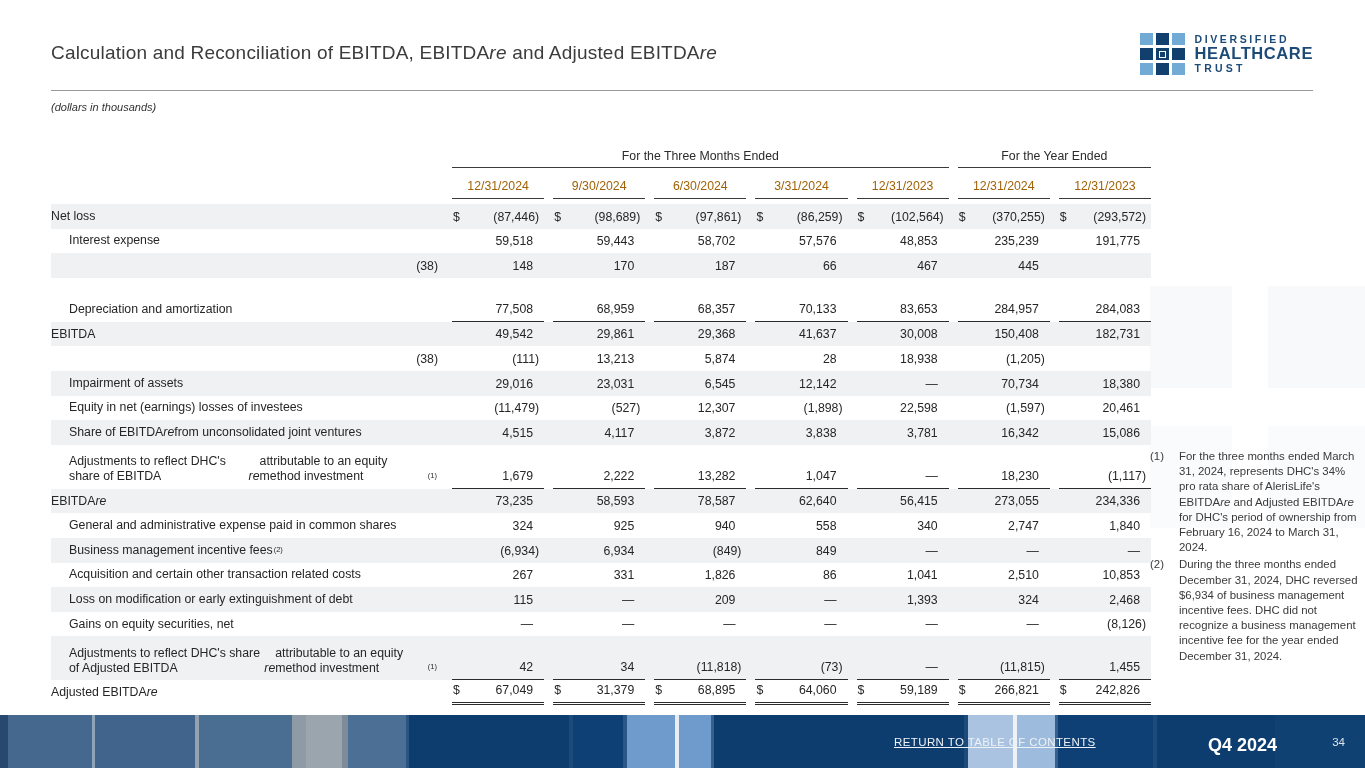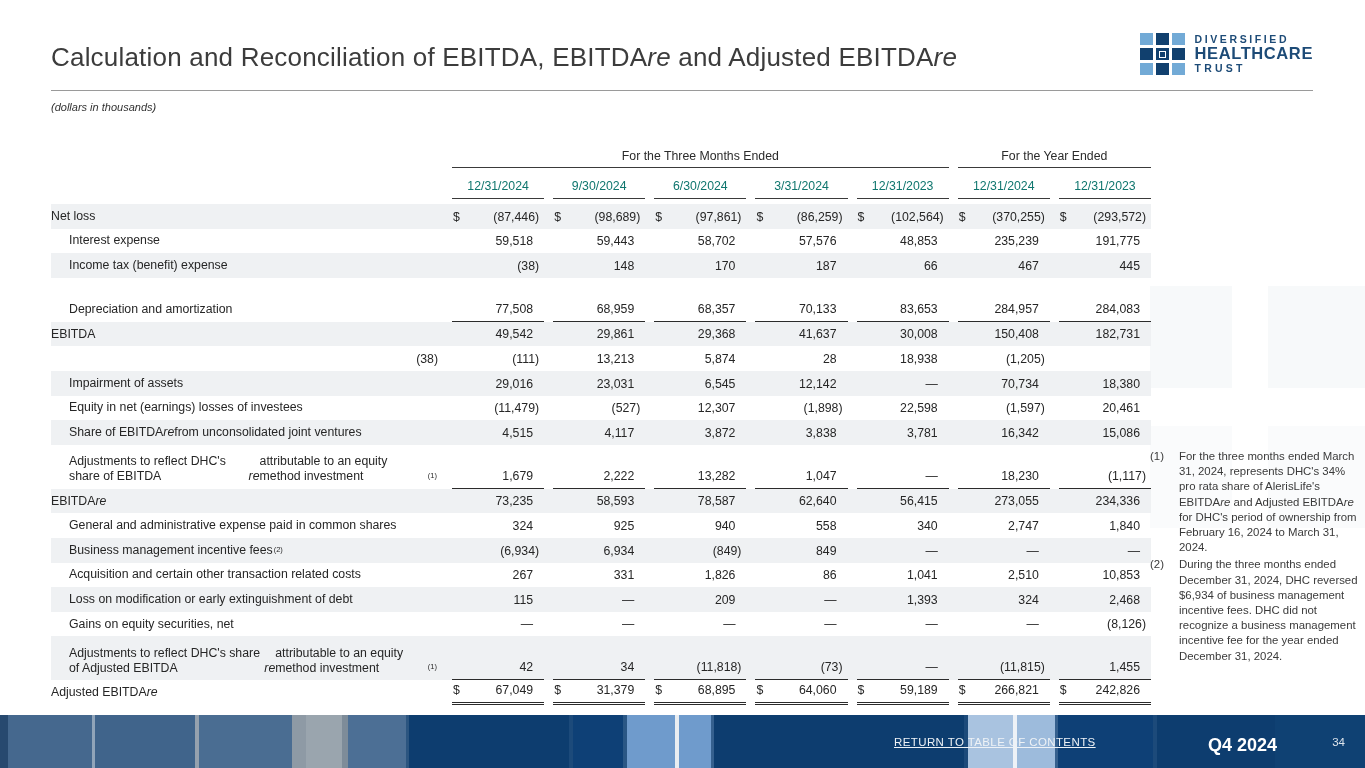--- a/index.html
+++ b/index.html
@@ -4,21 +4,21 @@
 <style>
   * { margin:0; padding:0; box-sizing:border-box; }
   html,body { background:#e8e8e8; }
   .page {
     position:relative; width:1365px; height:768px; background:#ffffff;
     overflow:hidden; font-family:"Liberation Sans", sans-serif; color:#262626;
     margin:0 auto;
   }
   
   .page-title {
-    position:absolute; left:51px; top:42px; font-size:26px; font-weight:400;
+    position:absolute; left:51px; top:42px; font-size:19px; font-weight:400;
     color:#3c3c3c; letter-spacing:0.2px; white-space:nowrap;
   }
   .page-title i, .fn-text i, .c-label i { font-style:italic; }
   .title-rule { position:absolute; left:51px; right:52px; top:90px; height:1px; background:#9a9a9a; }
   .dollars-note { position:absolute; left:51px; top:101px; font-size:11px; font-style:italic; color:#333; }
   
   .logo { position:absolute; top:33px; right:52px; display:flex; align-items:center; gap:10px; }
   .logo-grid { display:grid; grid-template-columns:repeat(3,13px); grid-template-rows:repeat(3,12px); gap:3px; }
   .logo-grid .sq { width:13px; height:12px; }
   .logo-grid .ctr { display:flex; align-items:center; justify-content:center; }
@@ -29,21 +29,21 @@
   .logo-l3 { font-size:10.5px; font-weight:bold; letter-spacing:3.2px; }
   
   .ghost { position:absolute; background:#f7f9fa; }
   
   .recon-table { position:absolute; left:51px; top:148px; width:1100px; font-size:12.3px; color:#262626; }
   .t-row { display:grid; grid-template-columns:392px repeat(7,1fr); column-gap:9px; min-height:24.6px; }
   .t-row.shade { background:#eff1f3; }
   .t-group { min-height:20px; }
   .t-group .grp { border-bottom:1px solid #3a3a3a; text-align:center; padding-bottom:4px; align-self:end; font-size:12.3px; color:#2b2b2b; }
   .t-dates { min-height:31px; margin-bottom:5px; }
-  .c-date { border-bottom:1px solid #3a3a3a; text-align:center; padding:8px 0 5px 0; align-self:end; color:#0f766e; }
+  .c-date { border-bottom:1px solid #3a3a3a; text-align:center; padding:8px 0 5px 0; align-self:end; color:#a16207; }
   .c-label { display:flex; align-items:flex-end; padding:3px 6px 5px 0; line-height:1.2; }
   .c-label.ind { padding-left:18px; }
   .c-label sup { font-size:7.5px; vertical-align:super; margin-left:1px; position:relative; top:-4px; }
   .c-val { position:relative; display:flex; justify-content:flex-end; align-items:flex-end; padding:0 11px 5px 0; }
   .c-val.neg { padding-right:5px; }
   .c-val .dollar { position:absolute; left:1px; bottom:5px; }
   .rule-s { border-bottom:1px solid #2b2b2b;margin-top:24px; }
   .rule-d { border-bottom:3px double #2b2b2b; }
   
   .footnotes { position:absolute; left:1150px; top:449px; width:212px; font-size:11.4px; line-height:15.2px; color:#3a3a3a; }
@@ -158,21 +158,20 @@
           <span>48,853</span>
         </div>
         <div class="c-val">
           <span>235,239</span>
         </div>
         <div class="c-val">
           <span>191,775</span>
         </div>
       </div>
       <div class="t-row shade">
-        <div class="c-label ind">Income tax (benefit) expense</div>
         <div class="c-val neg">
           <span>(38)</span>
         </div>
         <div class="c-val">
           <span>148</span>
         </div>
         <div class="c-val">
           <span>170</span>
         </div>
         <div class="c-val">

